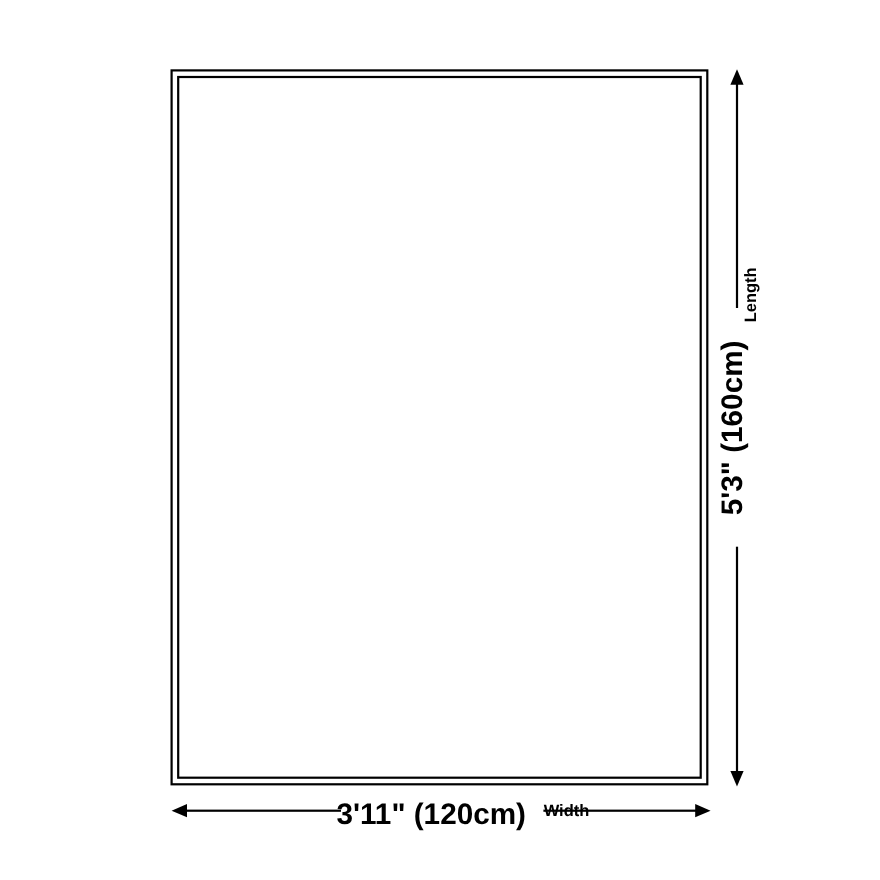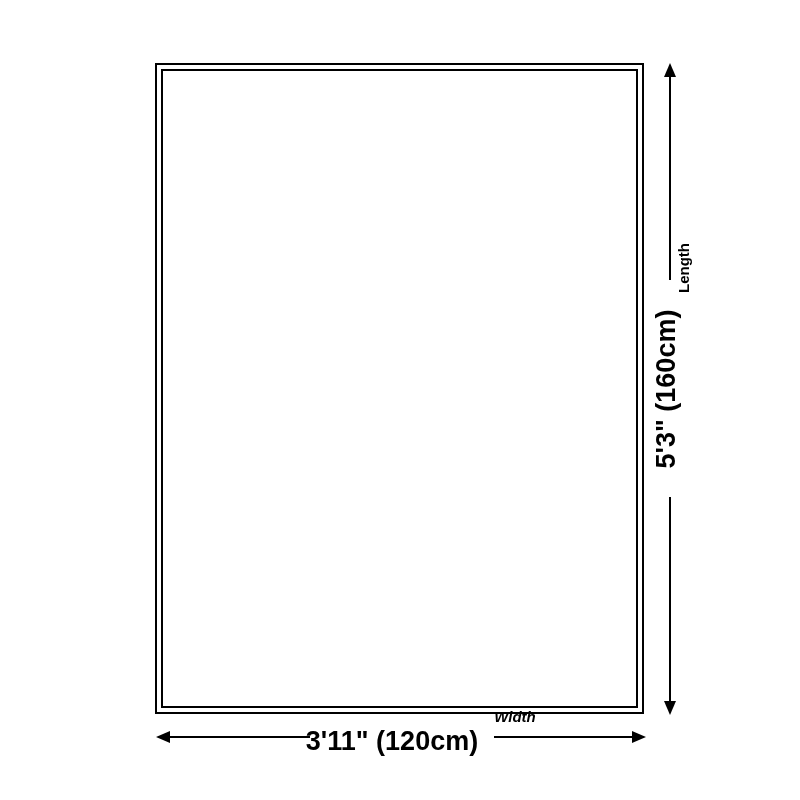--- a/index.html
+++ b/index.html
@@ -92,24 +92,23 @@
     left: 683px; top: 268px;
     font-size: 15px;
     transform: translate(-50%, -50%) rotate(-90deg);
   }
   .width-value {
     left: 392px; top: 741px;
     font-size: 27px;
     transform: translate(-50%, -50%);
   }
   .width-label {
-    left: 515px; top: 716px;
+    left: 515px; top: 737px;
     font-size: 15px;
     transform: translate(-50%, -50%);
-    font-style: italic;
   }
 </style>
 </head>
 <body>
 
 <div class="stage">
 
   <div class="rug-outer">
     <div class="rug-inner"></div>
   </div>

